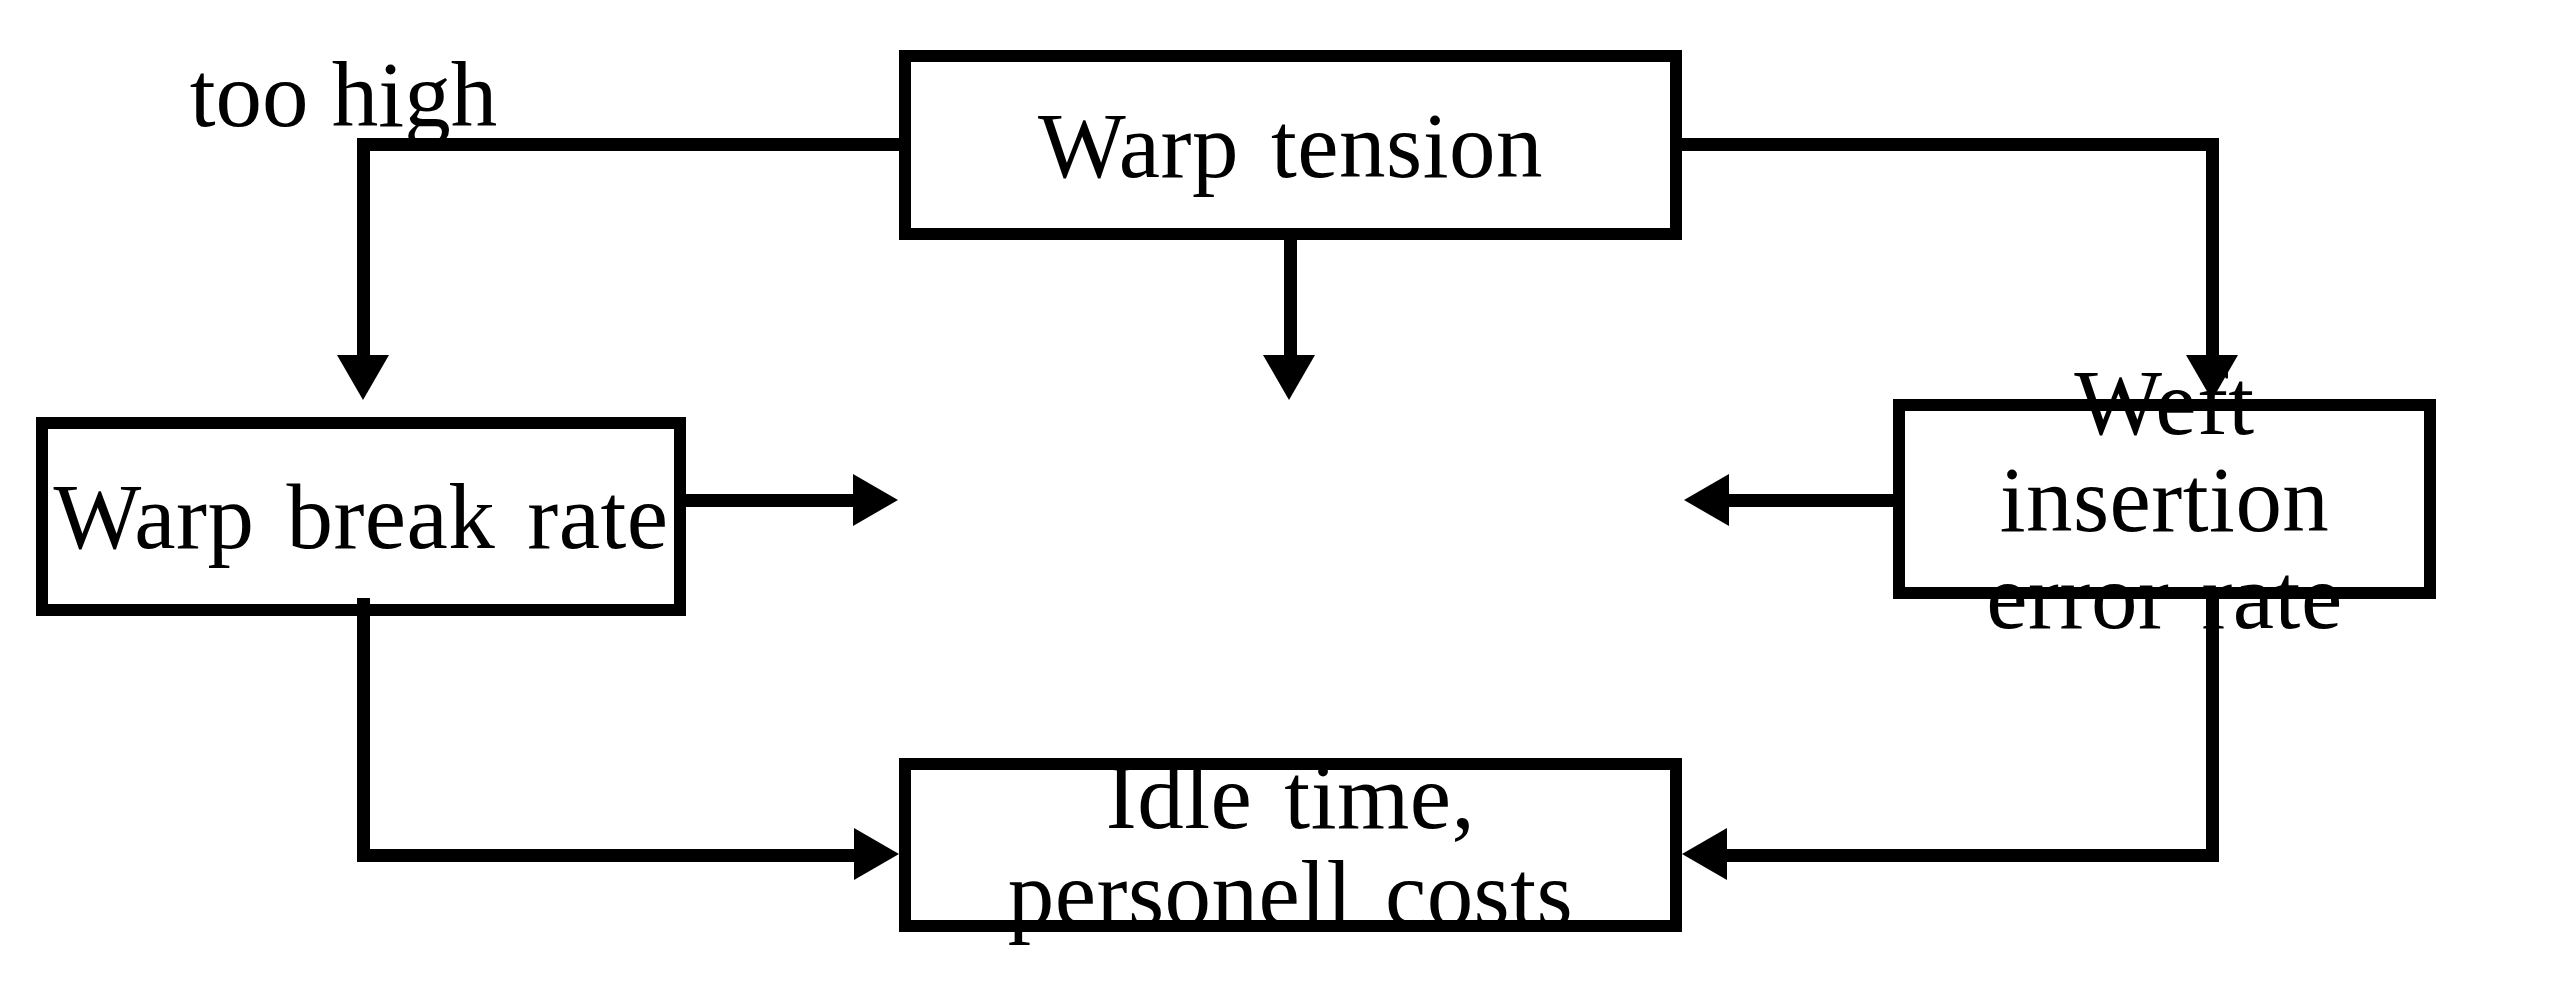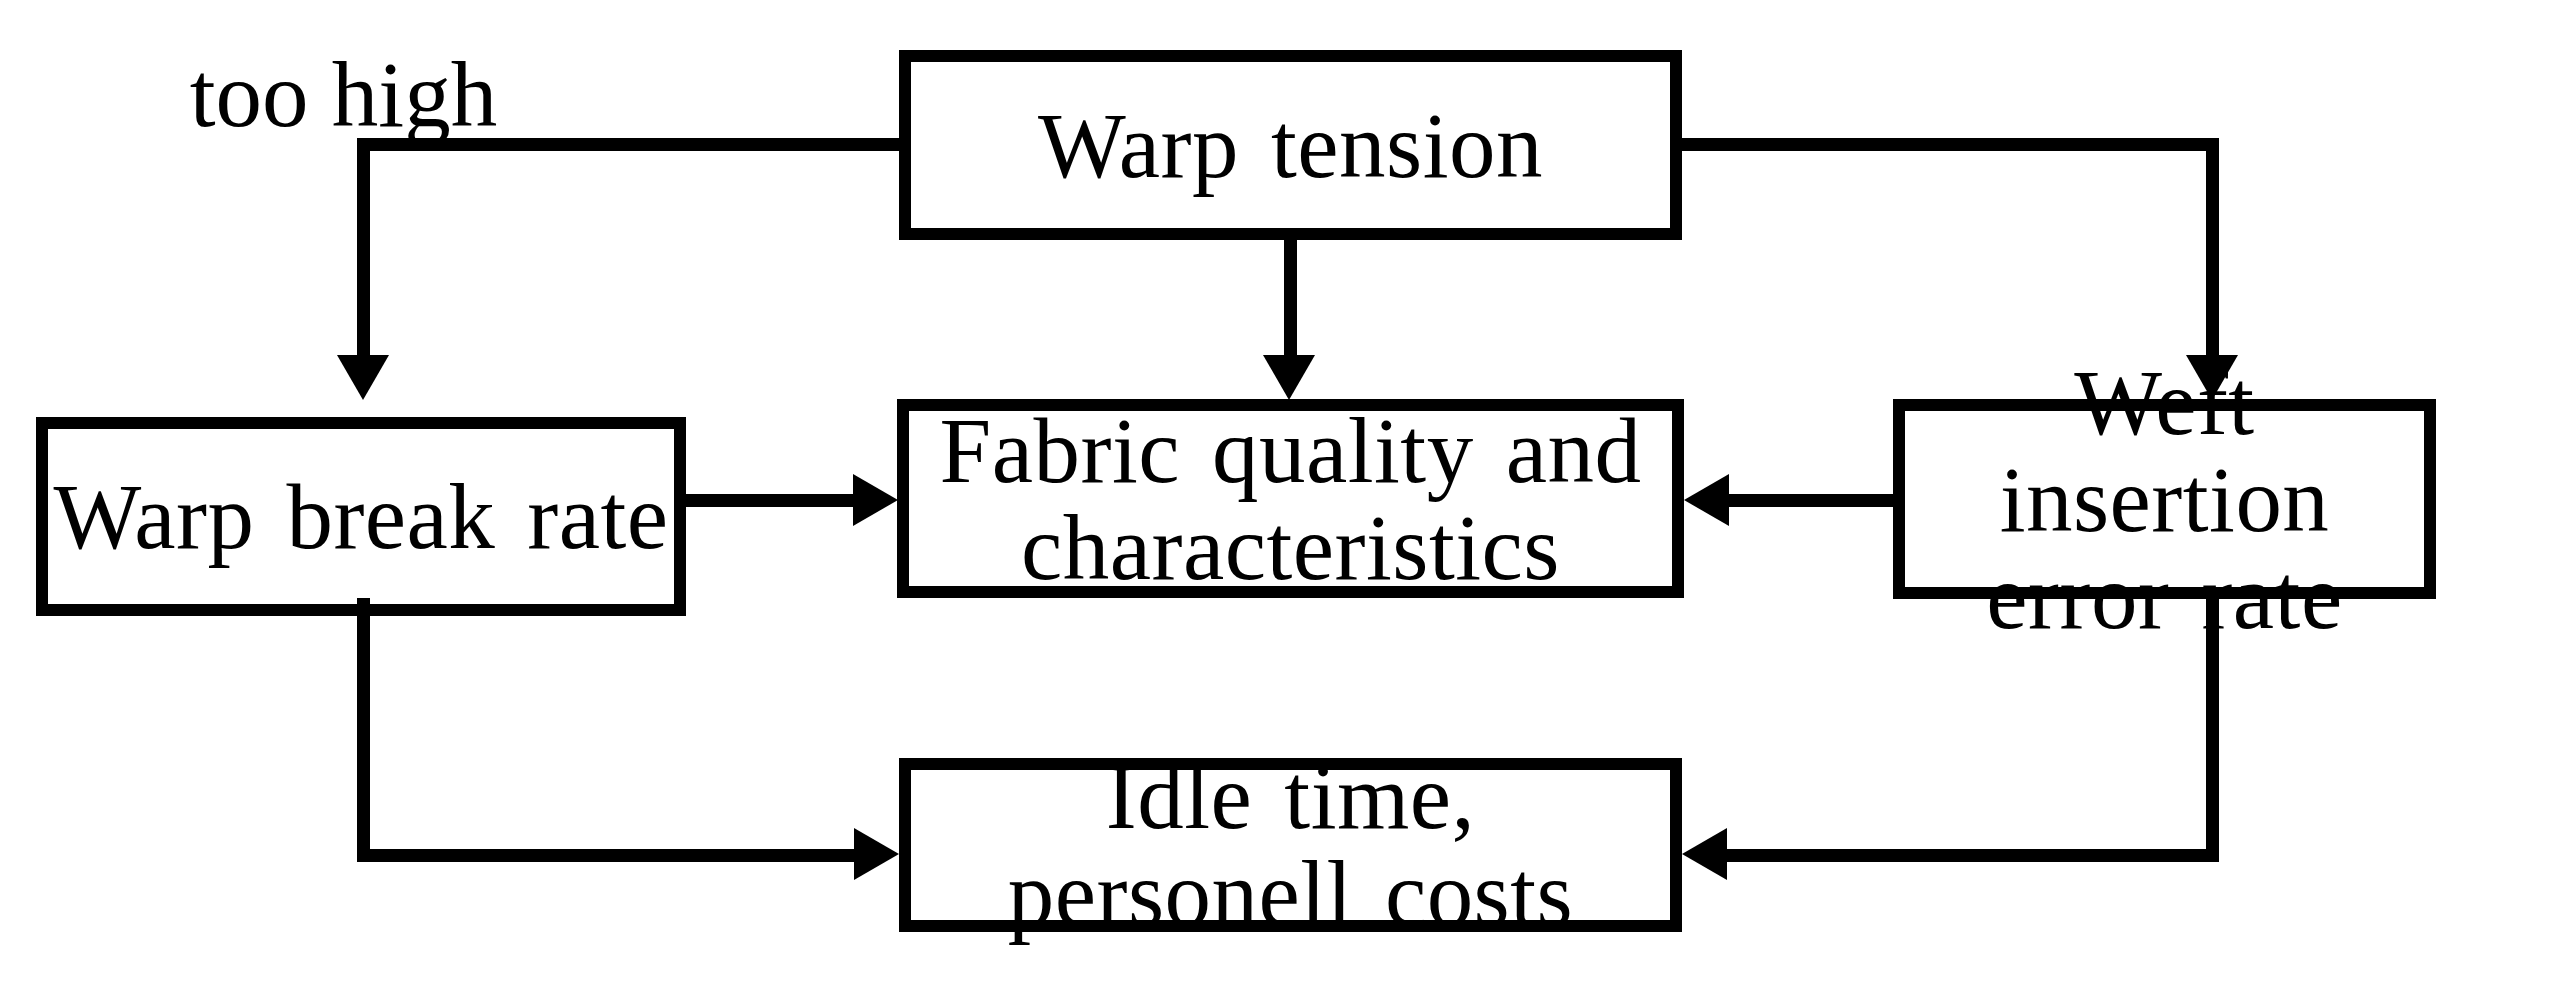--- a/index.html
+++ b/index.html
@@ -61,24 +61,20 @@
 <div class="canvas">
 
   <div class="node" style="left:899px; top:50px; width:783px; height:190px;">
     <span class="node-label">Warp tension</span>
   </div>
 
   <div class="node" style="left:36px; top:417px; width:650px; height:199px;">
     <span class="node-label">Warp break rate</span>
   </div>
 
-  <div class="node" style="left:897px; top:399px; width:787px; height:199px;">
-    <span class="node-label">Fabric quality and
-characteristics</span>
-  </div>
 
   <div class="node" style="left:1893px; top:399px; width:543px; height:200px;">
     <span class="node-label">Weft insertion
 error rate</span>
   </div>
 
   <div class="node" style="left:899px; top:758px; width:783px; height:174px;">
     <span class="node-label">Idle time,
 personell costs</span>
   </div>

